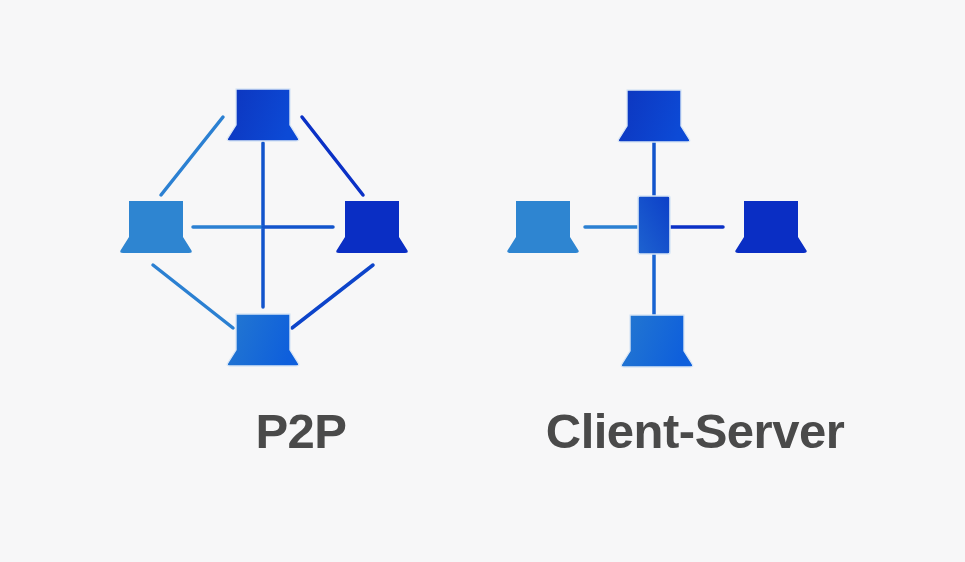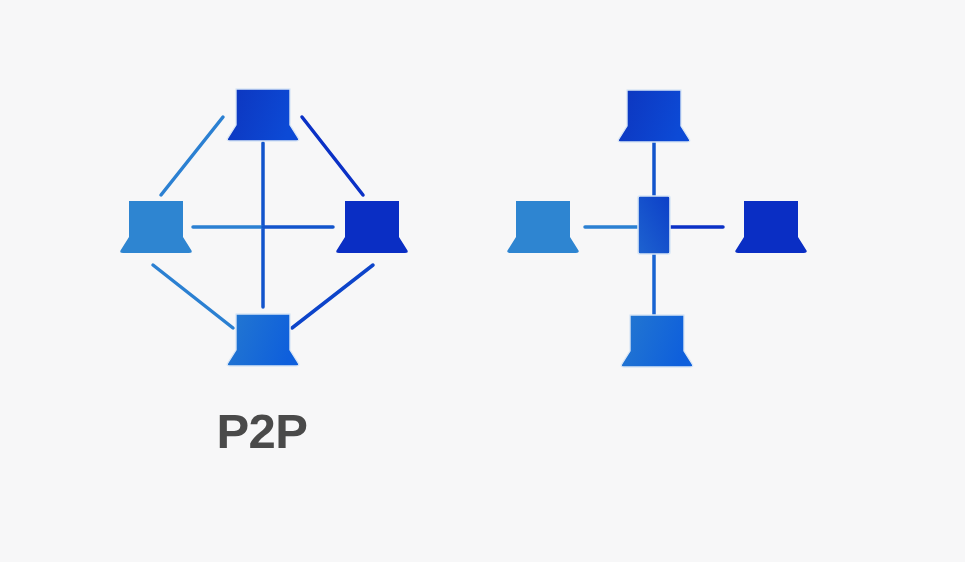--- a/index.html
+++ b/index.html
@@ -31,20 +31,21 @@
   }
   .diagram-label {
     position: absolute;
     top: 403px;
     transform: translateX(-50%);
     font-size: 49px;
     font-weight: 700;
     color: #4a4a4a;
     letter-spacing: -0.5px;
     white-space: nowrap;
+    margin-left: 39px;
   }
   #p2p-label { left: 262px; }
   #cs-label  { left: 656px; }
 </style>
 </head>
 <body>
 
 <div class="stage">
 
   <svg id="p2p-svg" class="panel-svg" viewBox="0 0 330 300" aria-hidden="true">
@@ -90,14 +91,15 @@
 
     <rect x="148" y="116" width="32" height="58" rx="2" fill="url(#gradServer)" stroke-width="1.6" stroke="#d9e6f5"></rect>
 
     <use href="#pc" xlink:href="#pc" x="128" y="10" width="72" height="52" fill="url(#gradTop)" stroke="#d9e6f5"></use>
     <use href="#pc" xlink:href="#pc" x="17" y="121" width="72" height="52" fill="#2e85d1"></use>
     <use href="#pc" xlink:href="#pc" x="245" y="121" width="72" height="52" fill="#0a2ec4"></use>
     <use href="#pc" xlink:href="#pc" x="131" y="235" width="72" height="52" fill="url(#gradBottom)" stroke="#d9e6f5"></use>
   </svg>
 
   <div id="p2p-label" class="diagram-label">P2P</div>
+  <div id="cs-label" class="diagram-label">Client-Server</div>
 
 </div>
 
 </body></html>

